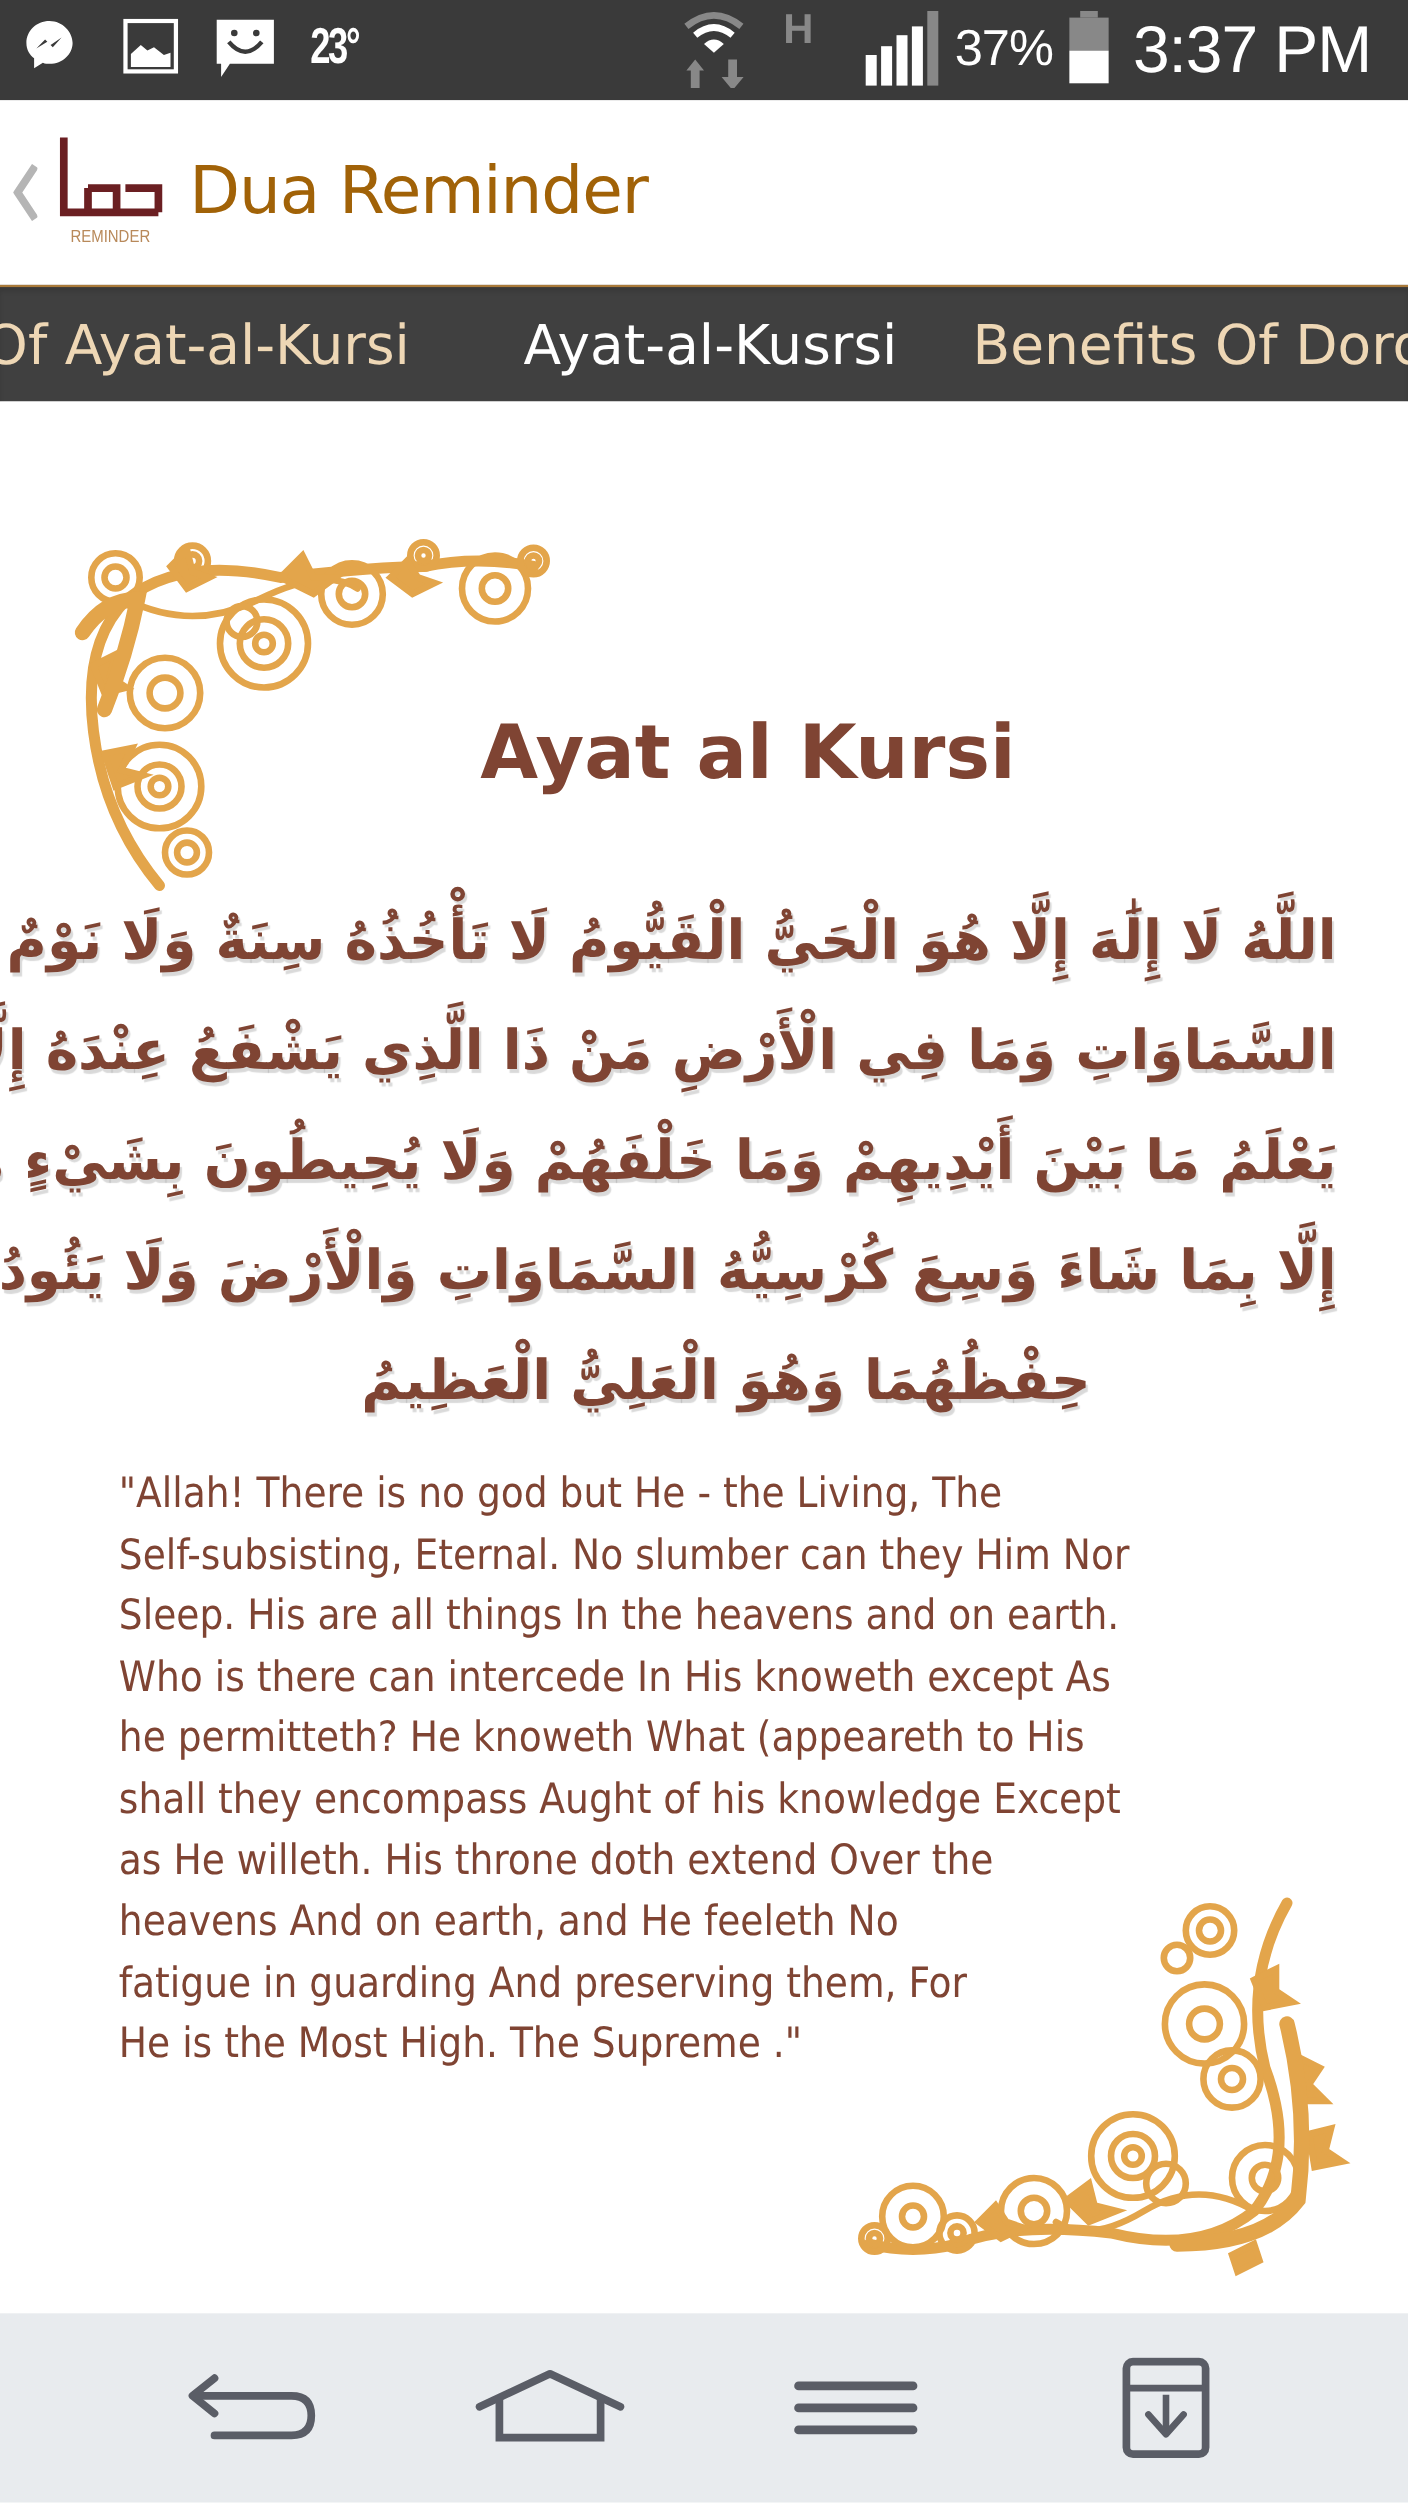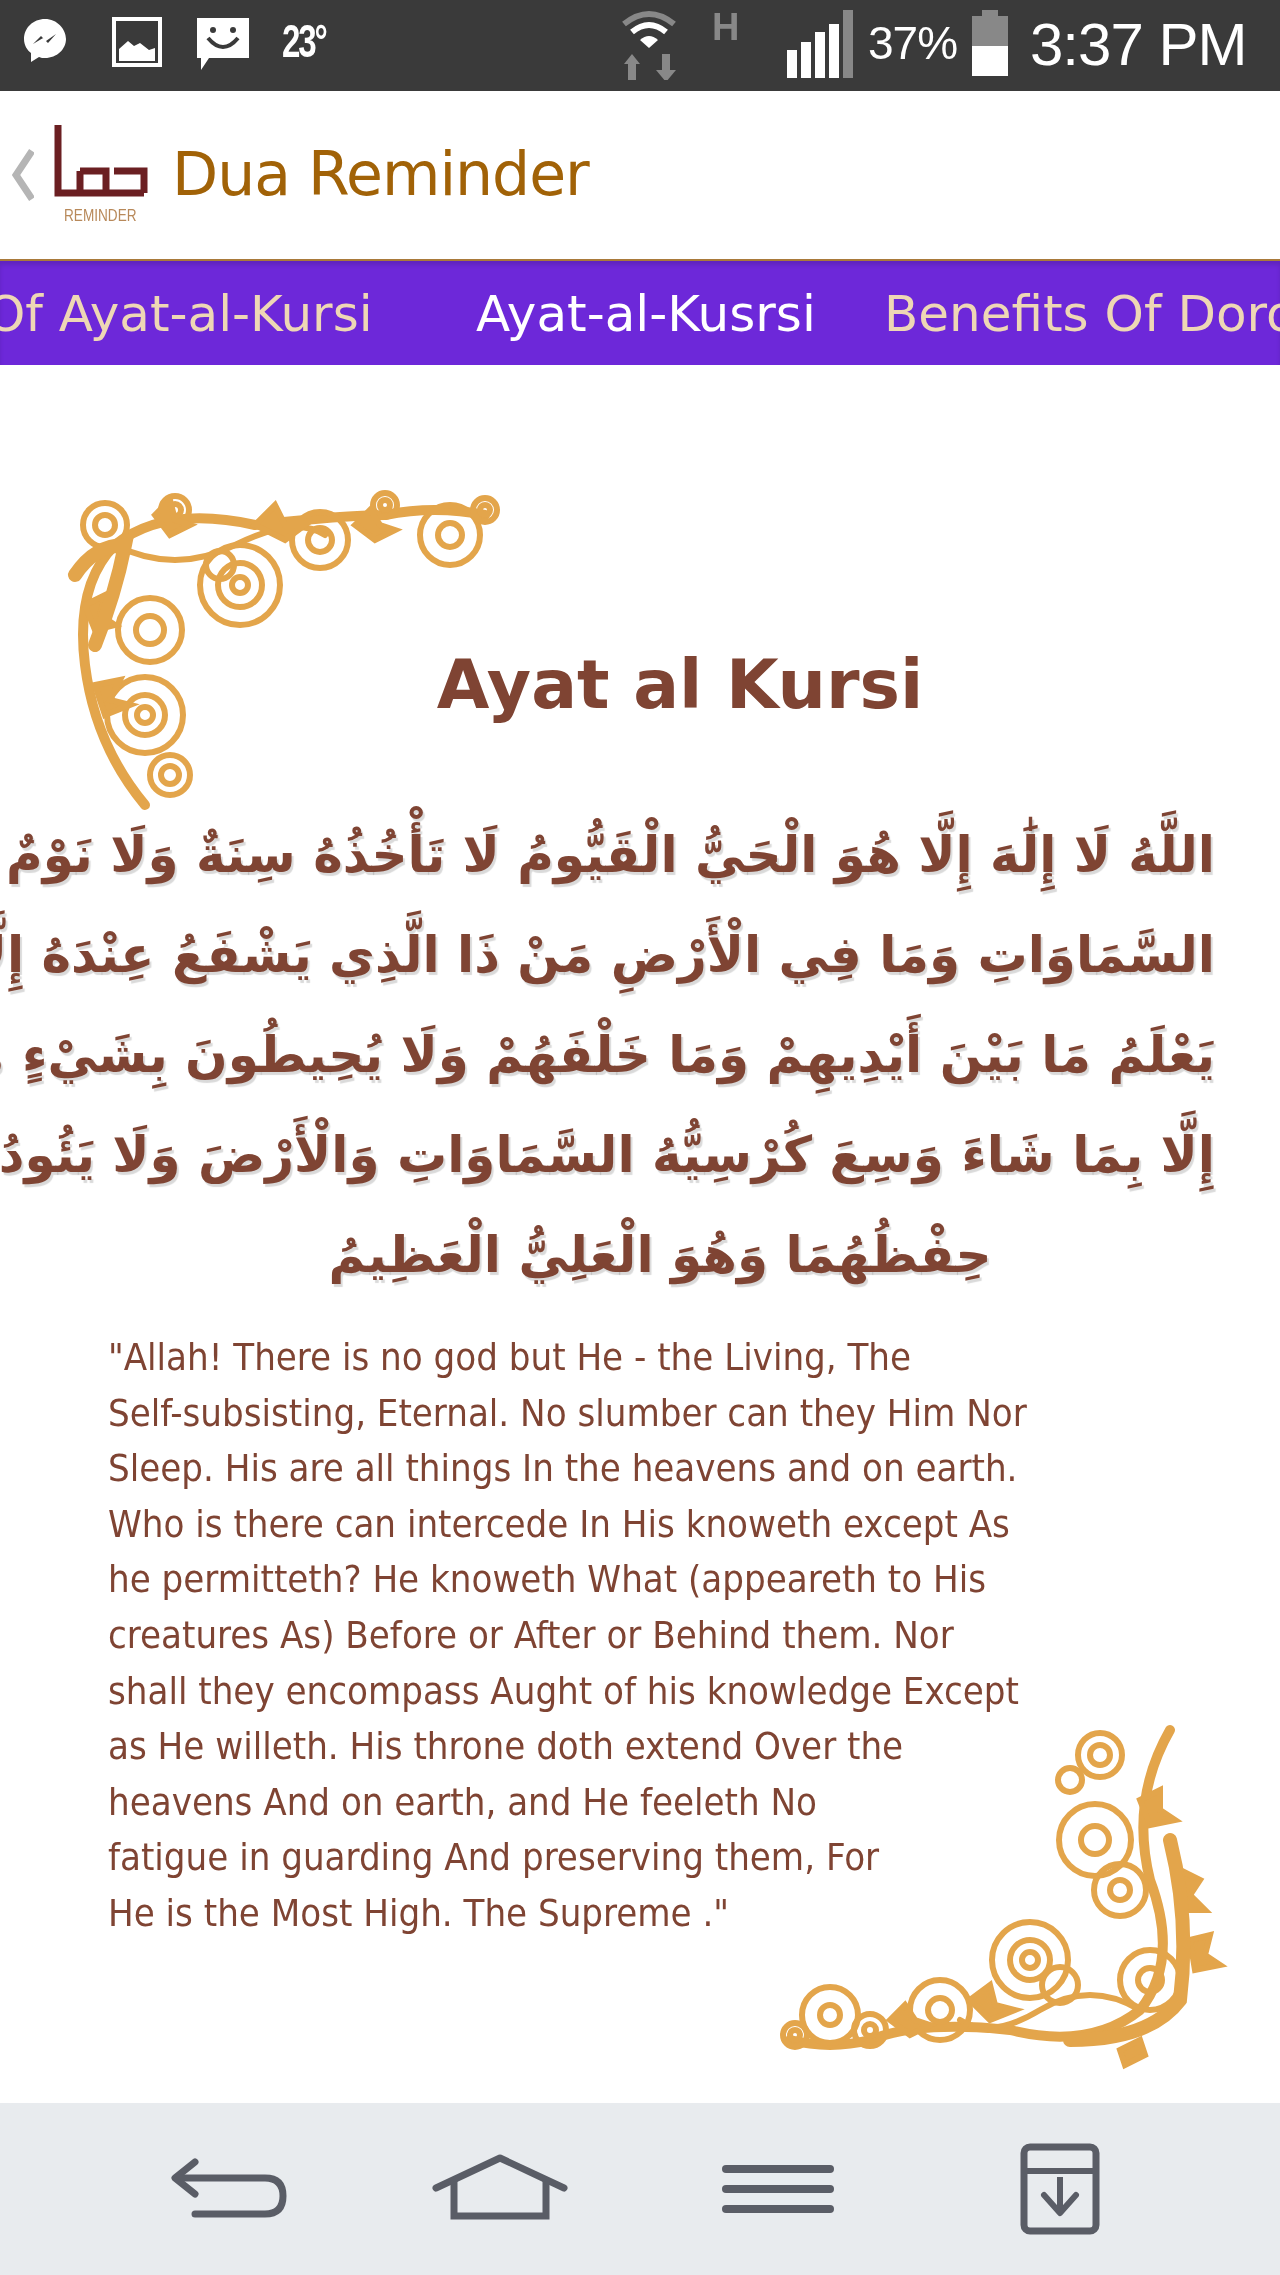--- a/index.html
+++ b/index.html
@@ -113,21 +113,21 @@
       font-family: "DejaVu Sans", sans-serif;
       letter-spacing: -1px;
     }
 
     
     .tab-strip {
       position: absolute;
       top: 259px; left: 0;
       width: 1280px;
       height: 106px;
-      background: #6d28d9;
+      background: #404040;
       border-top: 2px solid #a97a3a;
       box-shadow: inset 0 4px 4px rgba(0,0,0,0.12);
       overflow: hidden;
       white-space: nowrap;
     }
     .tab {
       position: absolute;
       top: 24px;
       font-size: 50px;
       font-family: "DejaVu Sans", sans-serif;
@@ -356,21 +356,20 @@
     <span class="arabic-line">إِلَّا بِمَا شَاءَ وَسِعَ كُرْسِيُّهُ السَّمَاوَاتِ وَالْأَرْضَ وَلَا يَئُودُهُ</span>
     <span class="arabic-line">حِفْظُهُمَا وَهُوَ الْعَلِيُّ الْعَظِيمُ</span>
   </div>
 
   <div class="translation">
     <span class="tline">"Allah! There is no god but He - the Living, The</span>
     <span class="tline">Self-subsisting, Eternal. No slumber can they Him Nor</span>
     <span class="tline">Sleep. His are all things In the heavens and on earth.</span>
     <span class="tline">Who is there can intercede In His knoweth except As</span>
     <span class="tline">he permitteth? He knoweth What (appeareth to His</span>
-    <span class="tline">creatures As) Before or After or Behind them. Nor</span>
     <span class="tline">shall they encompass Aught of his knowledge Except</span>
     <span class="tline">as He willeth. His throne doth extend Over the</span>
     <span class="tline">heavens And on earth, and He feeleth No</span>
     <span class="tline">fatigue in guarding And preserving them, For</span>
     <span class="tline">He is the Most High. The Supreme ."</span>
   </div>
 </div>
 
 <div class="nav-bar">
   <div class="nav-btn nav-back">

